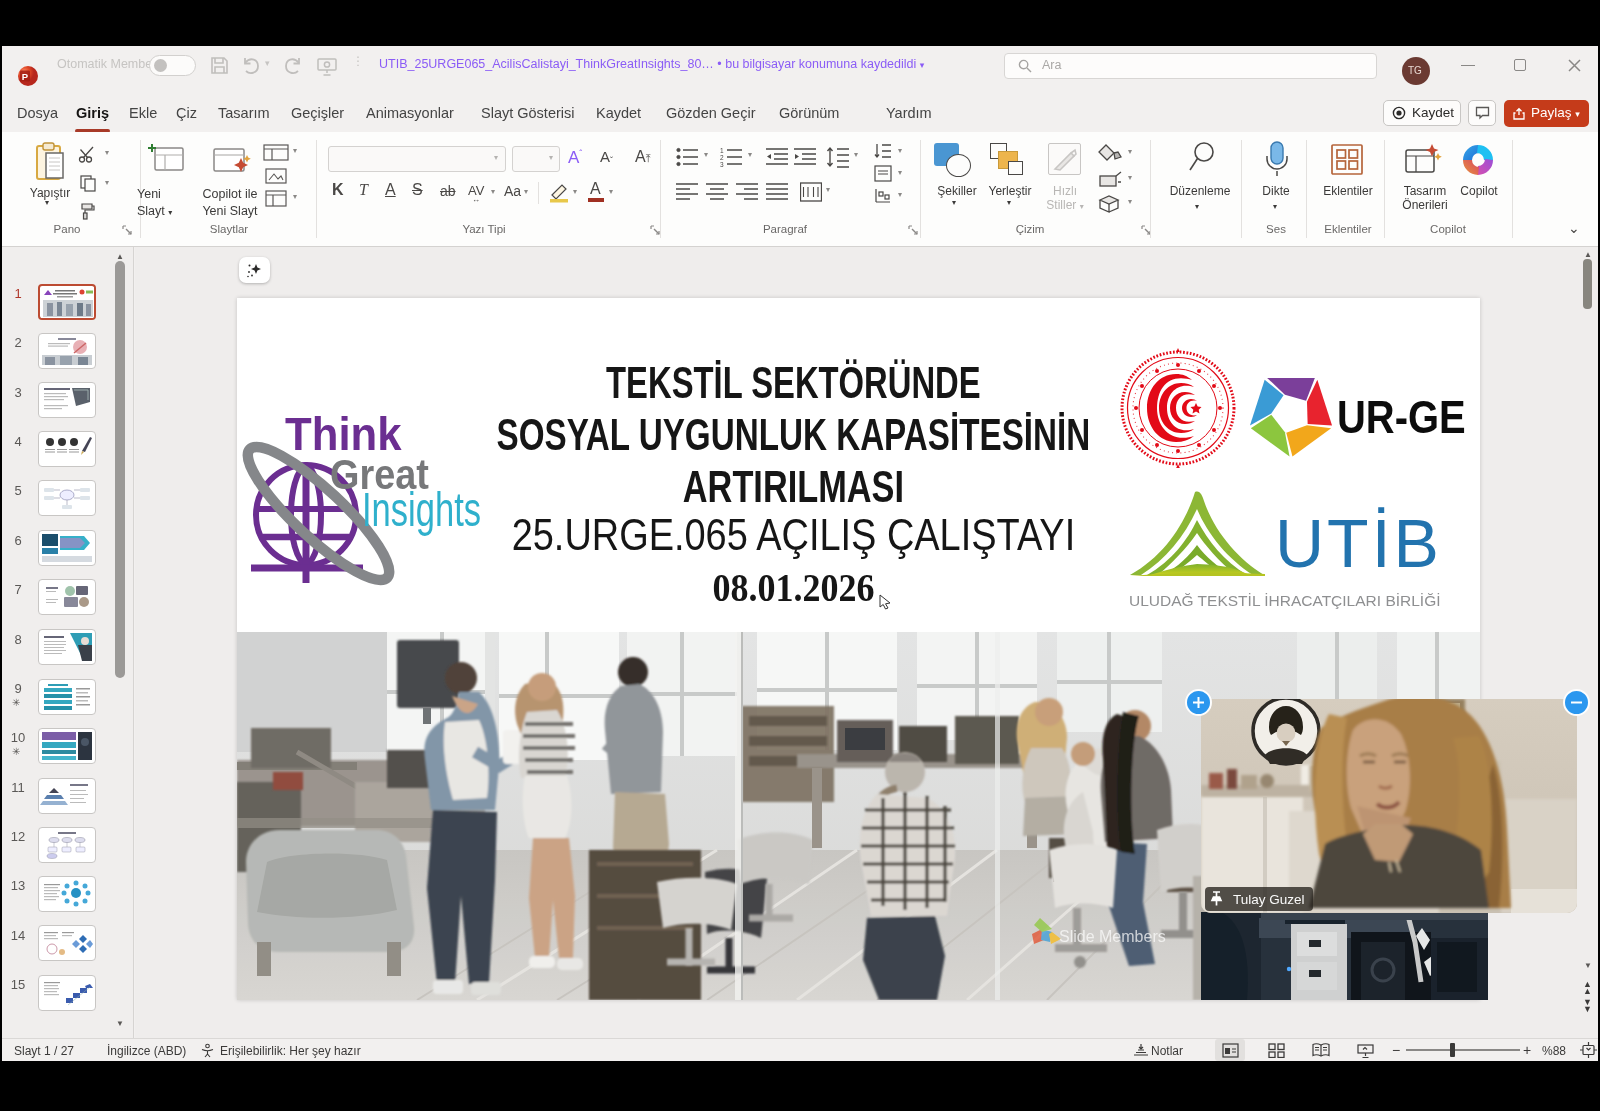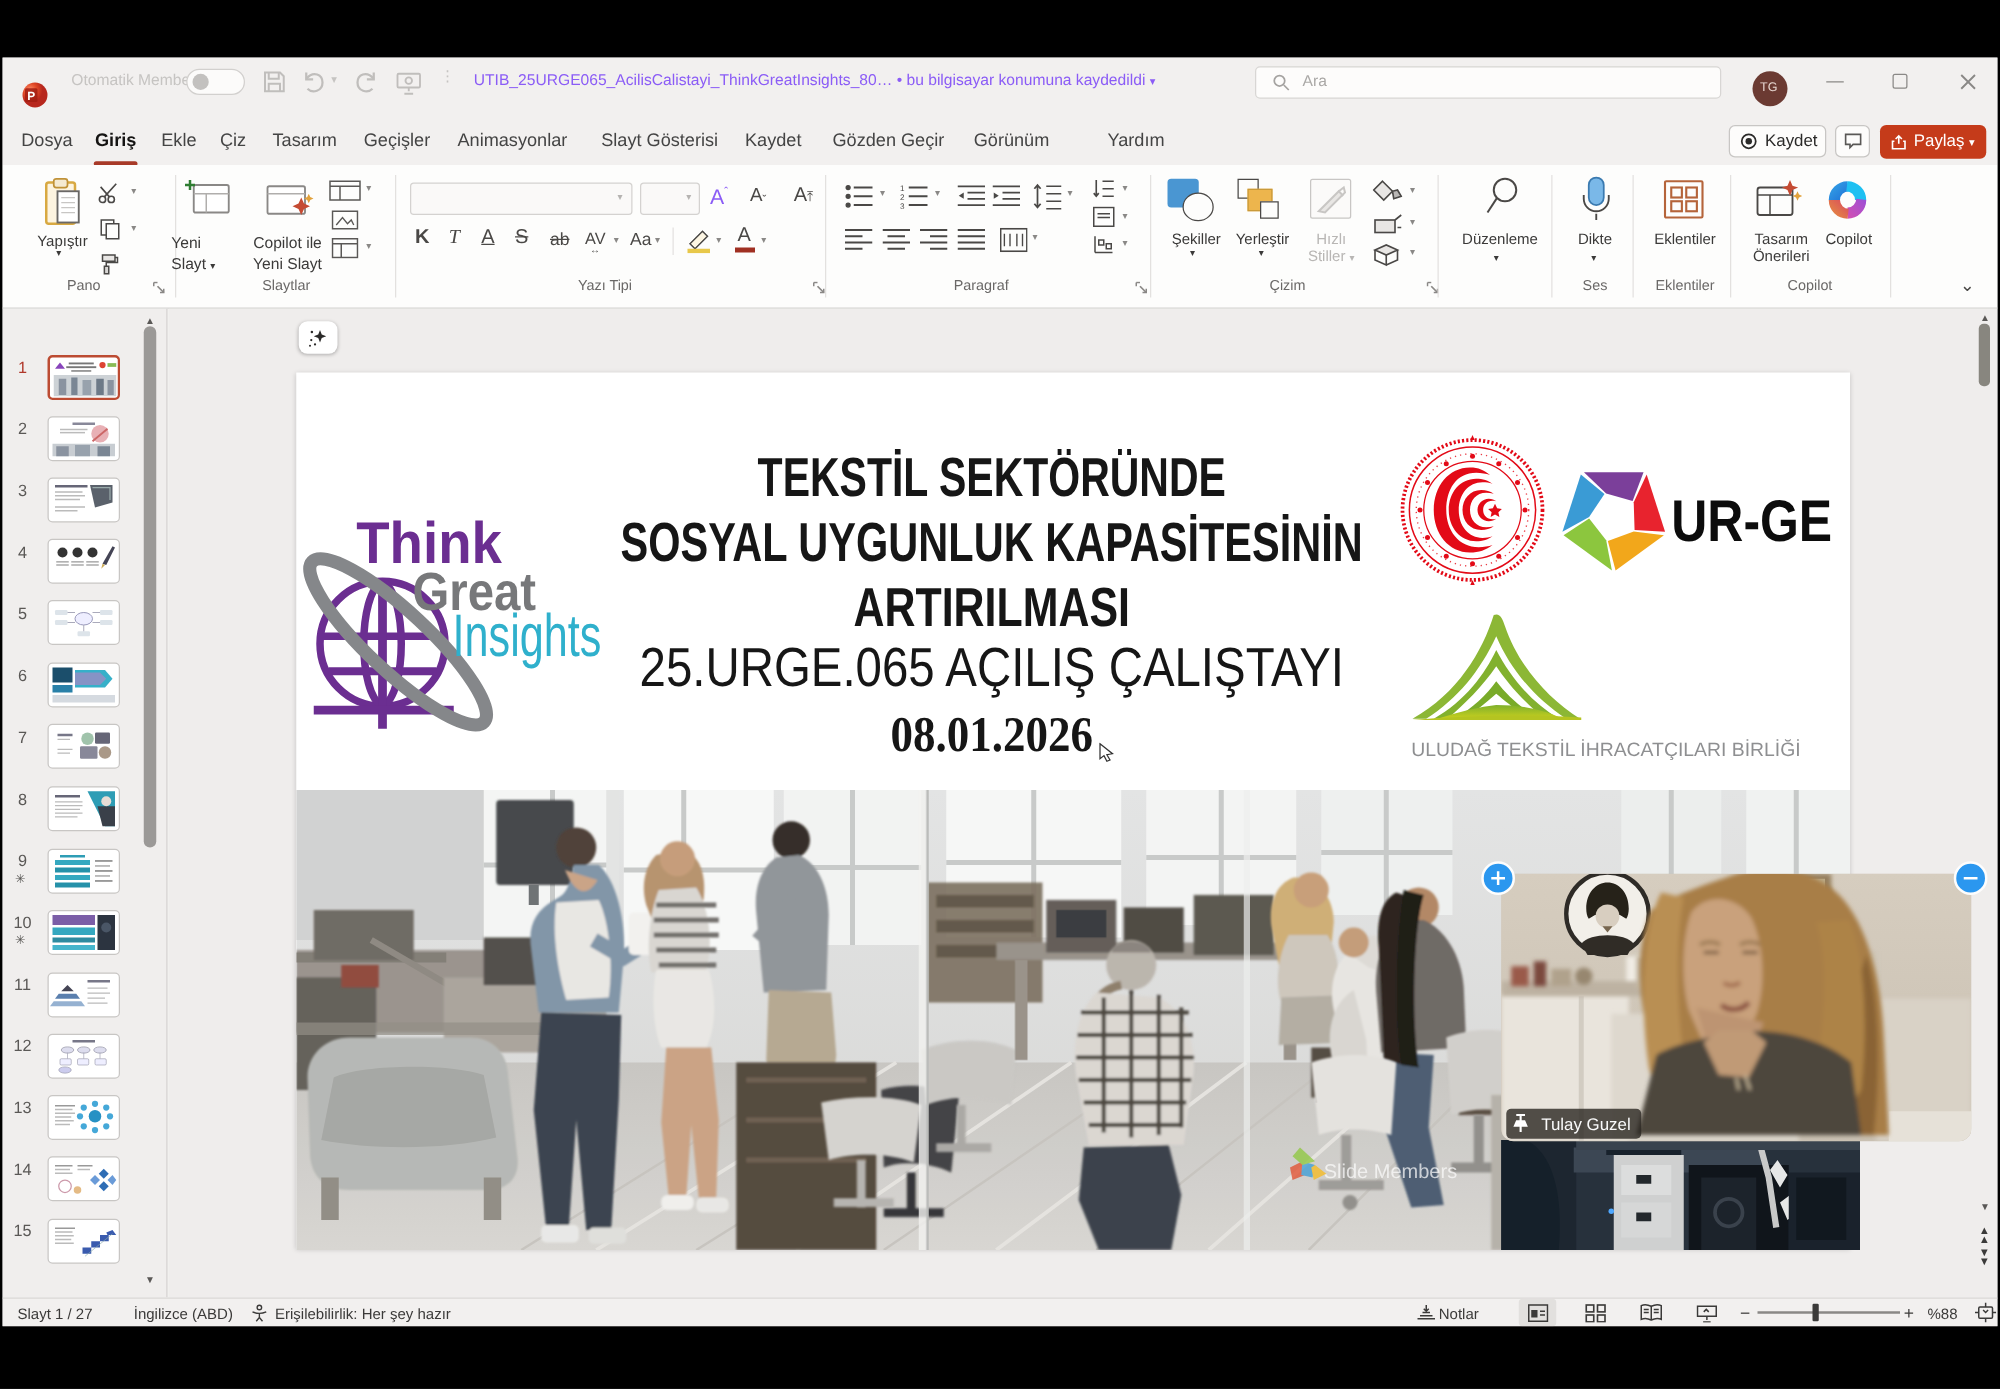--- a/index.html
+++ b/index.html
@@ -692,20 +692,21 @@
               <stop offset="0" stop-color="#7fb02c"></stop>
               <stop offset="1" stop-color="#c9d01e"></stop>
             </linearGradient>
           </defs>
         <path d="M2 88 C38 68 58 34 67 5 C72 3 74 8 76 14 C86 44 110 72 136 88 L125 88 C100 72 80 48 69 22 C56 50 38 72 13 88 Z" fill="#8cb735"></path>
         <path d="M19 88 C44 74 60 52 69 33 C80 54 96 74 119 88 L108 88 C90 74 77 58 69 46 C58 62 44 76 30 88 Z" fill="#82b12e"></path>
         <path d="M35 88 C50 80 62 68 69 58 C78 70 90 80 103 88 L94 88 C84 80 75 73 69 68 C60 76 52 82 44 88 Z" fill="#79ab29"></path>
         <path d="M22 88 Q50 79 69 77 Q100 77 122 88 Z" fill="url(#utg)"></path>
         <path d="M2 89 Q70 83 137 87 L137 89 Z" fill="#b5c421"></path>
       </svg>
+      <div class="abs" style="left:1038px;top:211px;font-size:68px;color:#2273ae;letter-spacing:3px;line-height:68px">UTİB</div>
       <div class="abs" style="left:892px;top:294px;font-size:15.5px;color:#8e8f91;white-space:nowrap">ULUDAĞ TEKSTİL İHRACATÇILARI BİRLİĞİ</div>
 
       <svg class="abs" style="left:642px;top:296px" width="13" height="16" viewBox="0 0 13 16">
           <path d="M1 1l10 8-4.5.8L9 14l-2.5 1-2.3-4.5L1 13z" fill="#fff" stroke="#333" stroke-width="1"></path>
         </svg>
 
       <div id="photo">
       <svg width="1243" height="368" viewBox="0 0 1243 368">
         <defs>
           <linearGradient id="wallg" x1="0" y1="0" x2="0" y2="1">

